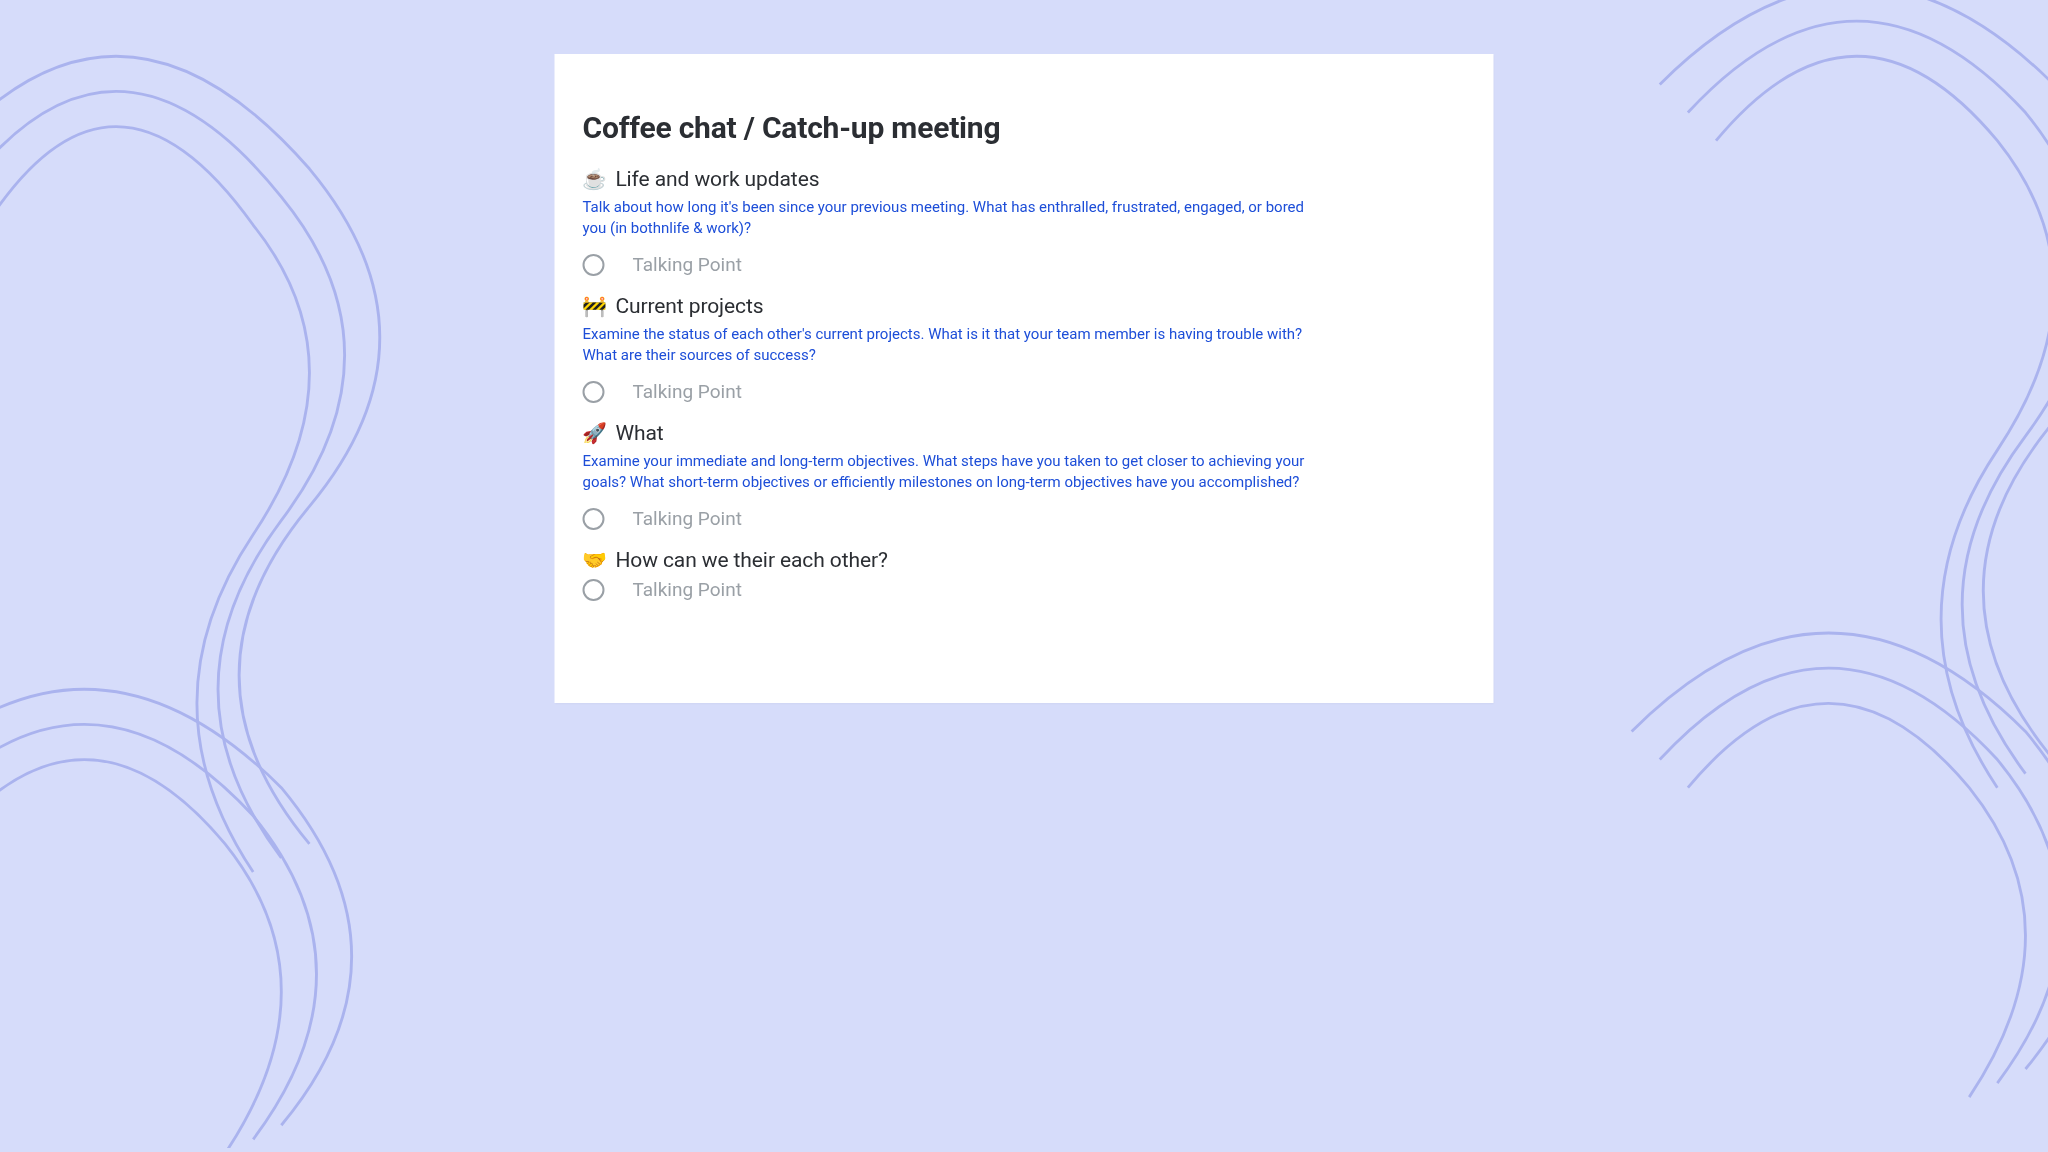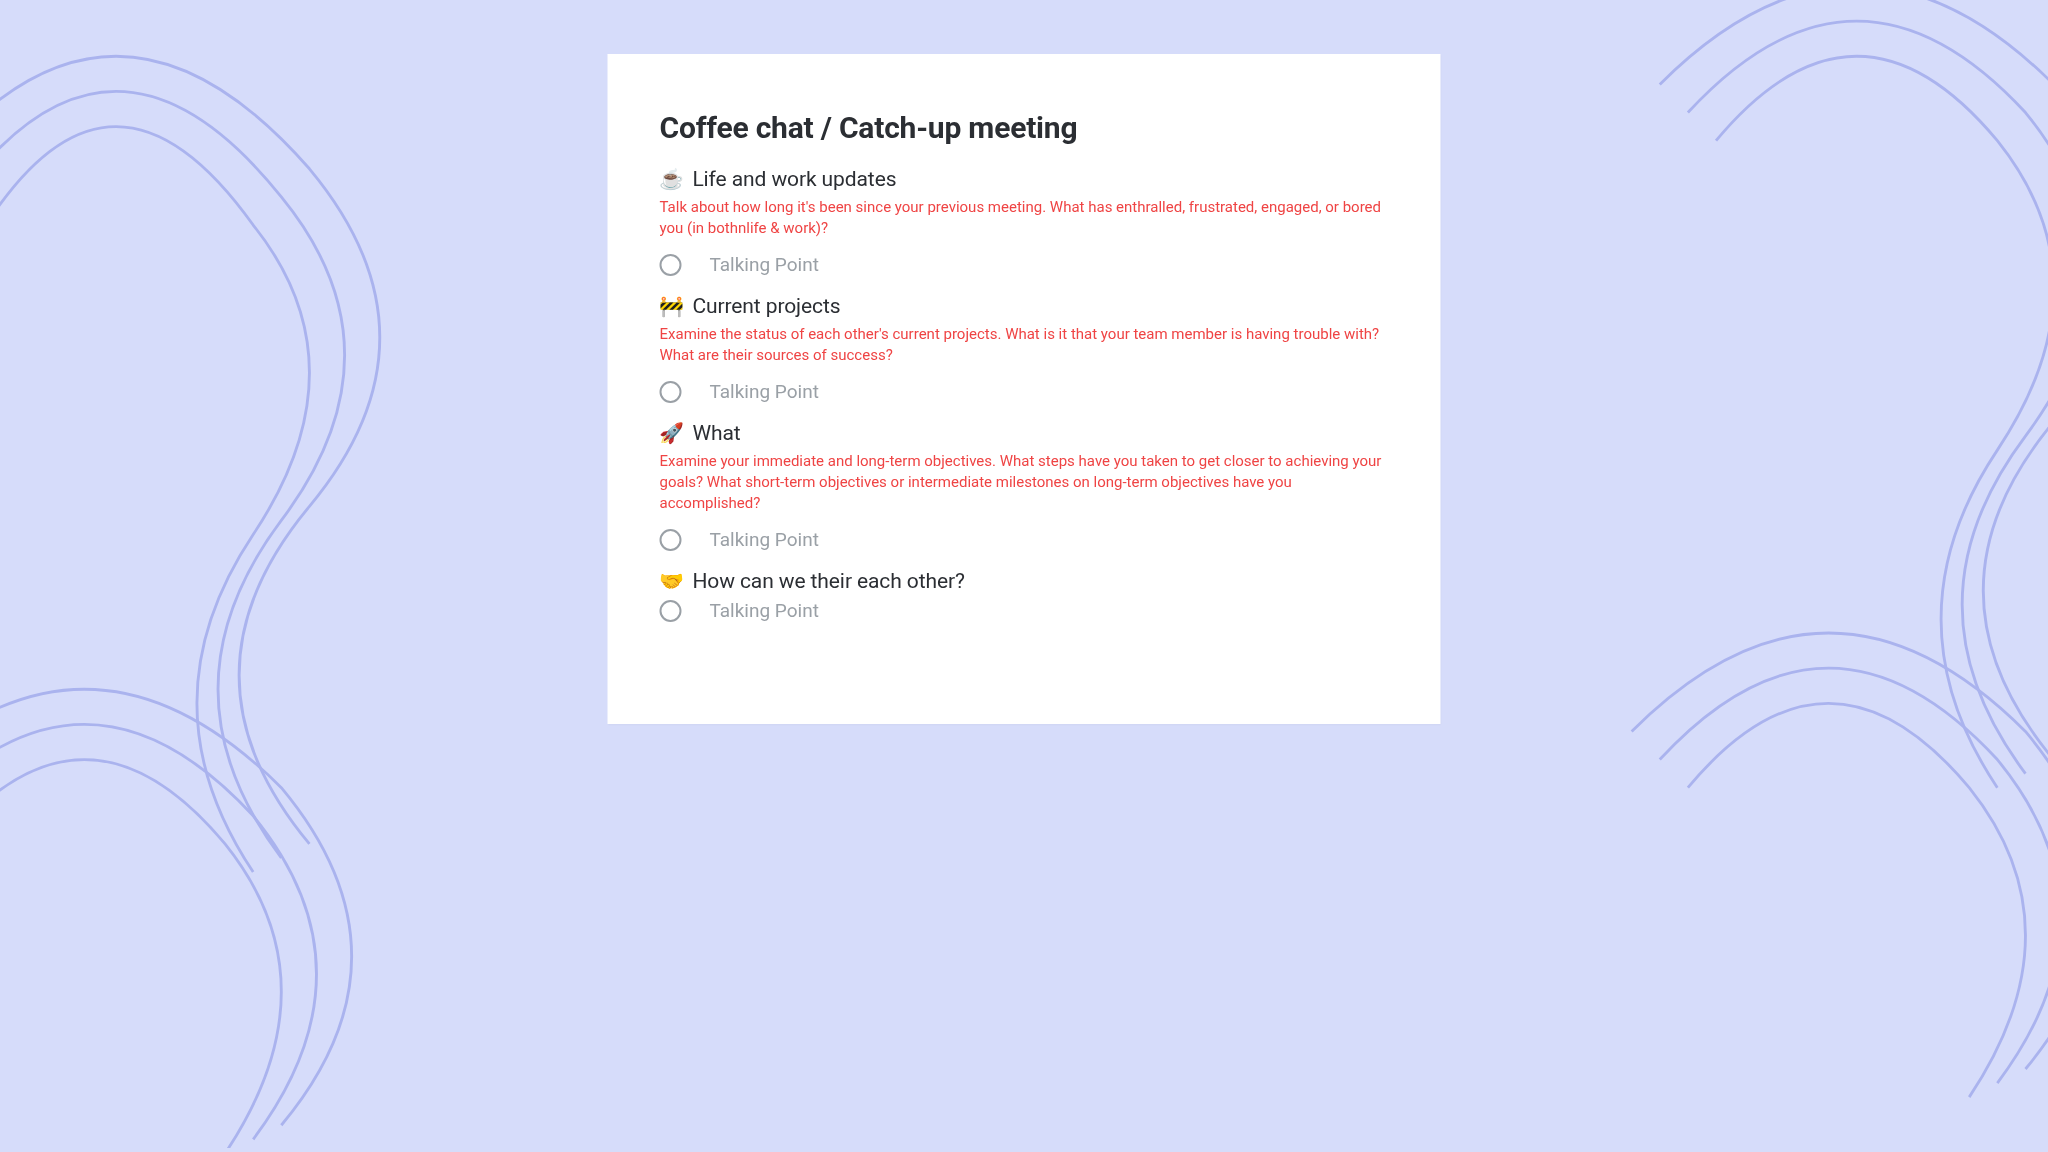--- a/index.html
+++ b/index.html
@@ -13,23 +13,23 @@
   .bg-pattern {
     position: absolute;
     inset: 0;
     z-index: 0;
   }
   .card {
     position: absolute;
     left: 50%;
     top: 54px;
     transform: translateX(-50%);
-    width: 833px;
+    width: 939px;
     background: #ffffff;
-    padding: 56px 56px 84px 52px;
+    padding: 56px 56px 84px 28px;
     z-index: 1;
     box-shadow: 0 1px 2px rgba(0,0,0,0.03);
   }
   .doc-title {
     font-size: 30px;
     font-weight: 700;
     color: #2b2e33;
     margin-bottom: 22px;
     letter-spacing: -0.2px;
   }
@@ -48,21 +48,21 @@
   }
   .section-title {
     font-size: 21px;
     font-weight: 400;
     color: #2b2e33;
     letter-spacing: -0.1px;
   }
   .section-desc {
     font-size: 15px;
     line-height: 1.4;
-    color: #ef4444;
+    color: #1d4ed8;
     margin-bottom: 14px;
     max-width: 740px;
   }
   .talking-point-row {
     display: flex;
     align-items: center;
     gap: 28px;
     margin-bottom: 18px;
   }
   .radio-circle {
@@ -125,21 +125,21 @@
       <span class="radio-circle"></span>
       <span class="talking-point-text">Talking Point</span>
     </div>
   </div>
 
   <div class="section">
     <div class="section-header">
       <span class="section-emoji">🚀</span>
       <span class="section-title">What</span>
     </div>
-    <p class="section-desc">Examine your immediate and long-term objectives. What steps have you taken to get closer to achieving your goals? What short-term objectives or intermediate milestones on long-term objectives have you accomplished?</p>
+    <p class="section-desc">Examine your immediate and long-term objectives. What steps have you taken to get closer to achieving your goals? What short-term objectives or efficiently milestones on long-term objectives have you accomplished?</p>
     <div class="talking-point-row">
       <span class="radio-circle"></span>
       <span class="talking-point-text">Talking Point</span>
     </div>
   </div>
 
   <div class="section">
     <div class="section-header">
       <span class="section-emoji">🤝</span>
       <span class="section-title">How can we their each other?</span>

